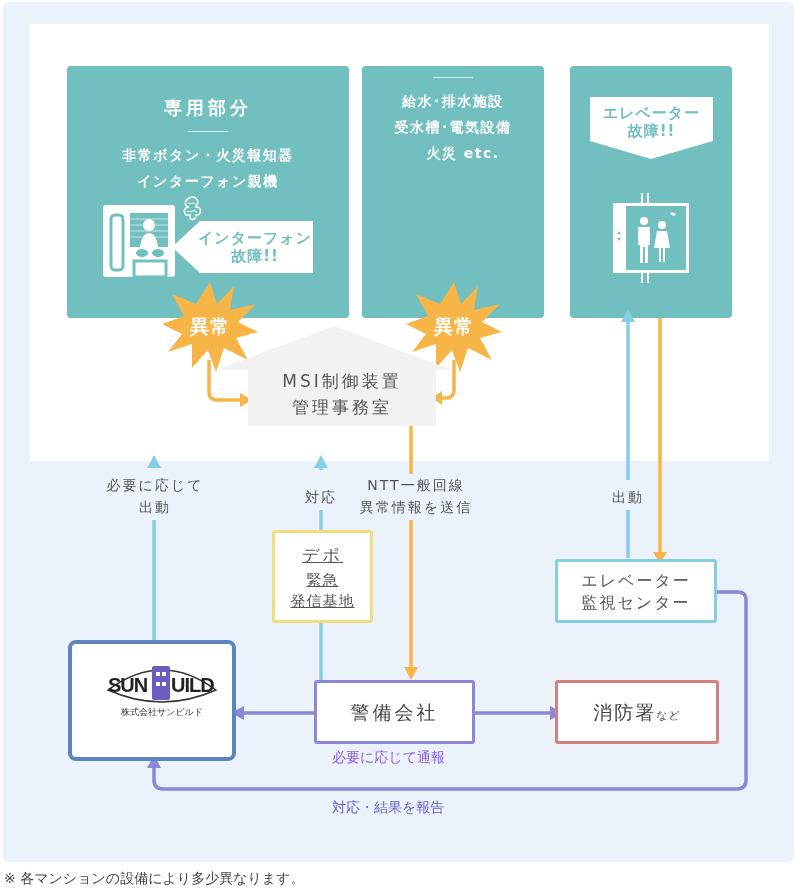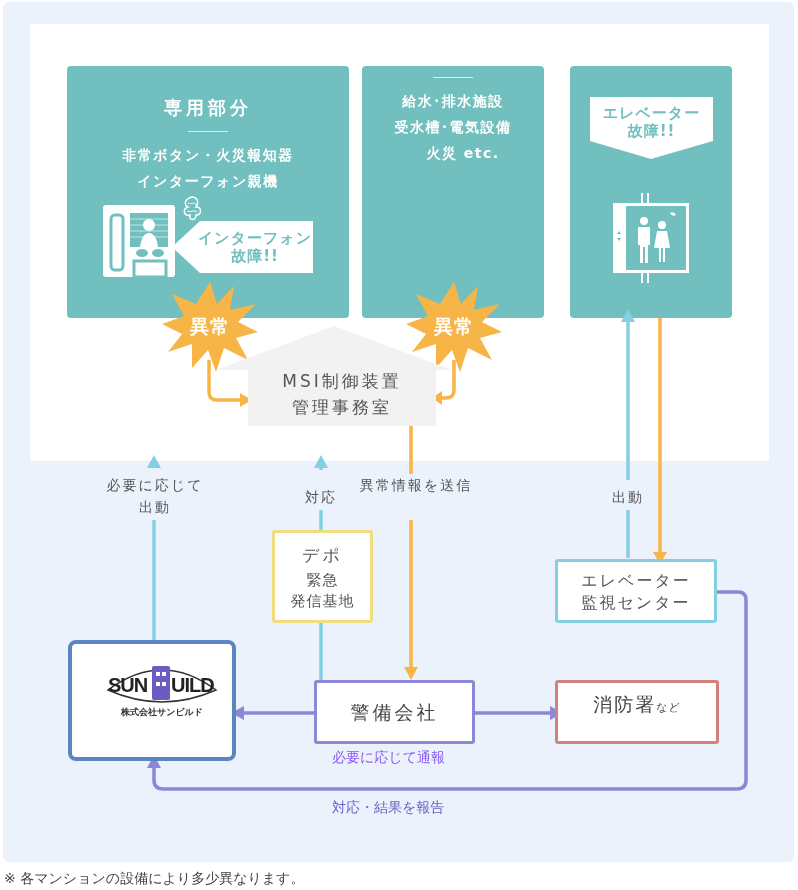--- a/index.html
+++ b/index.html
@@ -148,25 +148,26 @@
   <div>MSI制御装置</div>
   <div>管理事務室</div>
 </div>
 
 <div class="lbl" style="left:90px;top:474px;width:130px;">
   <div>必要に応じて</div>
   <div>出動</div>
 </div>
 <div class="lbl" style="left:298px;top:486px;width:46px;background:#ebf2fc;">対応</div>
 <div class="lbl" style="left:350px;top:474px;width:132px;background:#ebf2fc;">
+  <div>NTT一般回線</div>
   <div>異常情報を送信</div>
 </div>
 <div class="lbl" style="left:604px;top:486px;width:48px;">出動</div>
 
-<div class="box" style="left:272px;top:530px;width:101px;height:93px;border:3px solid #f0dd80;padding-top:12px;font-size:15px;line-height:21px;color:#555;letter-spacing:1px;">
+<div class="box" style="left:272px;top:530px;width:101px;height:93px;border:3px solid #f0dd80;padding-top:12px;font-size:15px;line-height:21px;color:#555;letter-spacing:1px;text-decoration:underline;">
   <div style="font-size:17px;margin-bottom:4px;letter-spacing:3px;">デポ</div>
   <div>緊急</div>
   <div>発信基地</div>
 </div>
 
 <div class="box" style="left:555px;top:559px;width:162px;height:64px;border:3px solid #85cfe3;padding-top:8px;font-size:16px;line-height:22px;color:#555;letter-spacing:2px;">
   <div>エレベーター</div>
   <div>監視センター</div>
 </div>
 
@@ -174,27 +175,27 @@
   <svg width="120" height="50" viewBox="0 0 120 50" style="margin-top:12px;">
     <path d="M6 34 Q60 -6 114 34 Q60 58 6 34 Z" fill="none" stroke="#333" stroke-width="1.5"></path>
     <rect x="50" y="10" width="18" height="34" rx="2" fill="#6a5cc0"></rect>
     <rect x="54" y="16" width="4" height="4" fill="#fff"></rect>
       <rect x="60" y="16" width="4" height="4" fill="#fff"></rect>
     <rect x="54" y="26" width="4" height="4" fill="#fff"></rect>
       <rect x="60" y="26" width="4" height="4" fill="#fff"></rect>
     <text x="6" y="36" font-family="Liberation Sans, sans-serif" font-size="20" font-weight="bold" fill="#222" letter-spacing="-1">SUN</text>
     <text x="69" y="36" font-family="Liberation Sans, sans-serif" font-size="20" font-weight="bold" fill="#222" letter-spacing="-1">UILD</text>
   </svg>
-  <div style="font-size:9px;color:#333;font-weight:bold;margin-top:-4px;">株式会社サンビルド</div>
+  <div style="font-size:9px;color:#333;font-weight:normal;margin-top:-4px;">株式会社サンビルド</div>
 </div>
 
 <div class="box" style="left:314px;top:680px;width:161px;height:64px;border:3px solid #8e86d6;line-height:58px;font-size:19px;color:#444;letter-spacing:3px;">
   <span>警備会社</span>
 </div>
 <div class="abs" style="left:332px;top:749px;font-size:14px;color:#8b5cf6;">必要に応じて通報</div>
 
-<div class="box" style="left:555px;top:680px;width:164px;height:64px;border:3px solid #d48080;line-height:42px;font-size:19px;color:#444;letter-spacing:2px;">
+<div class="box" style="left:555px;top:680px;width:164px;height:64px;border:3px solid #d48080;line-height:58px;font-size:19px;color:#444;letter-spacing:2px;">
   <span>消防署</span><span style="font-size:11px;letter-spacing:1px;">など</span>
 </div>
 
 <div class="abs" style="left:332px;top:799px;font-size:14px;color:#6a62c8;">対応・結果を報告</div>
 
 <div class="foot">※ 各マンションの設備により多少異なります。</div>
 
 </body></html>

